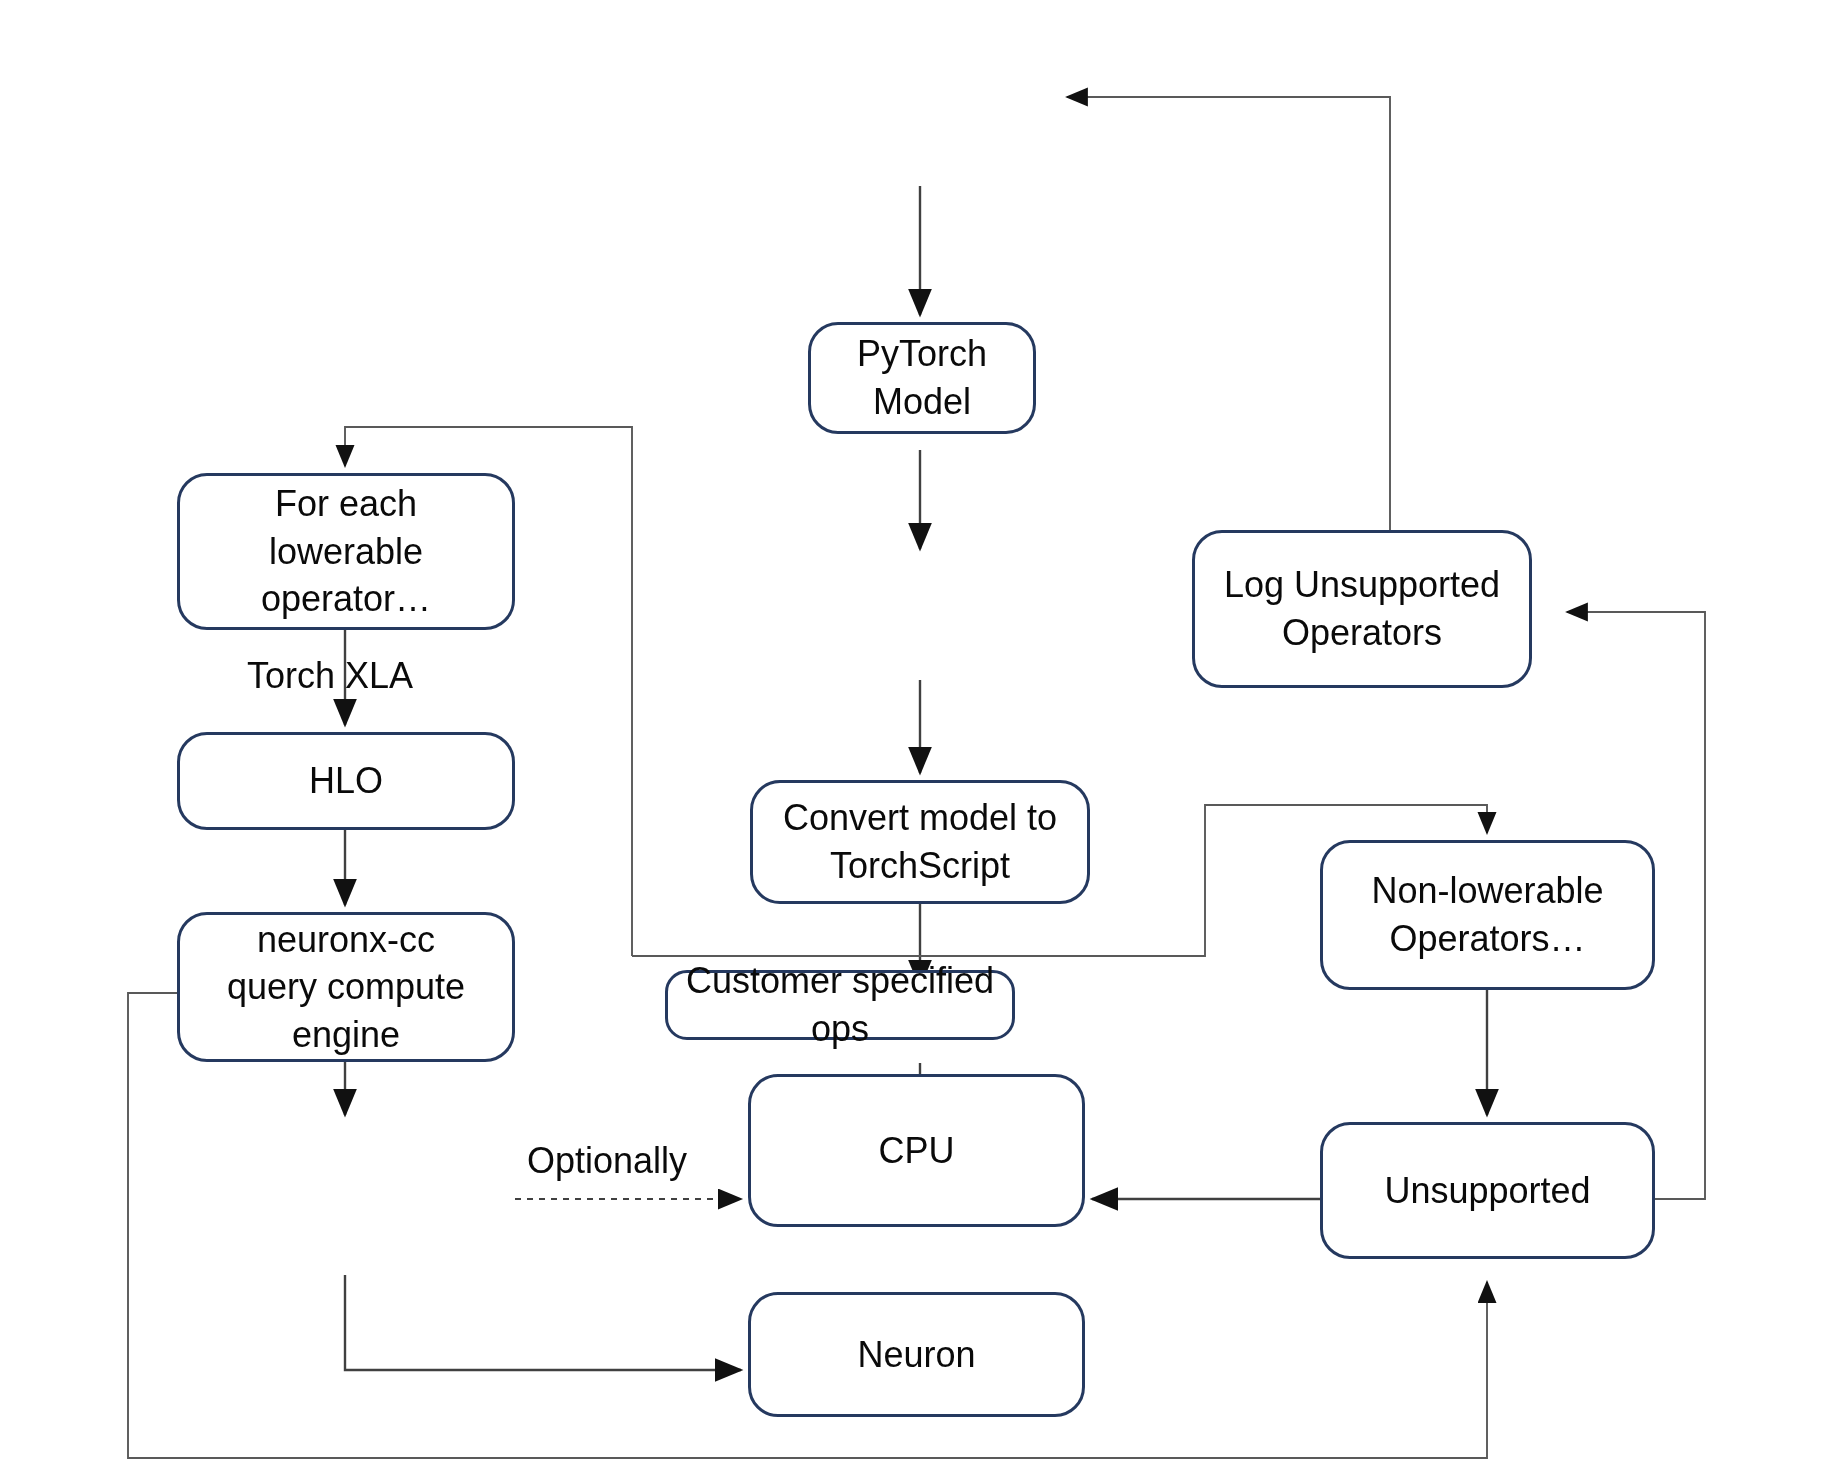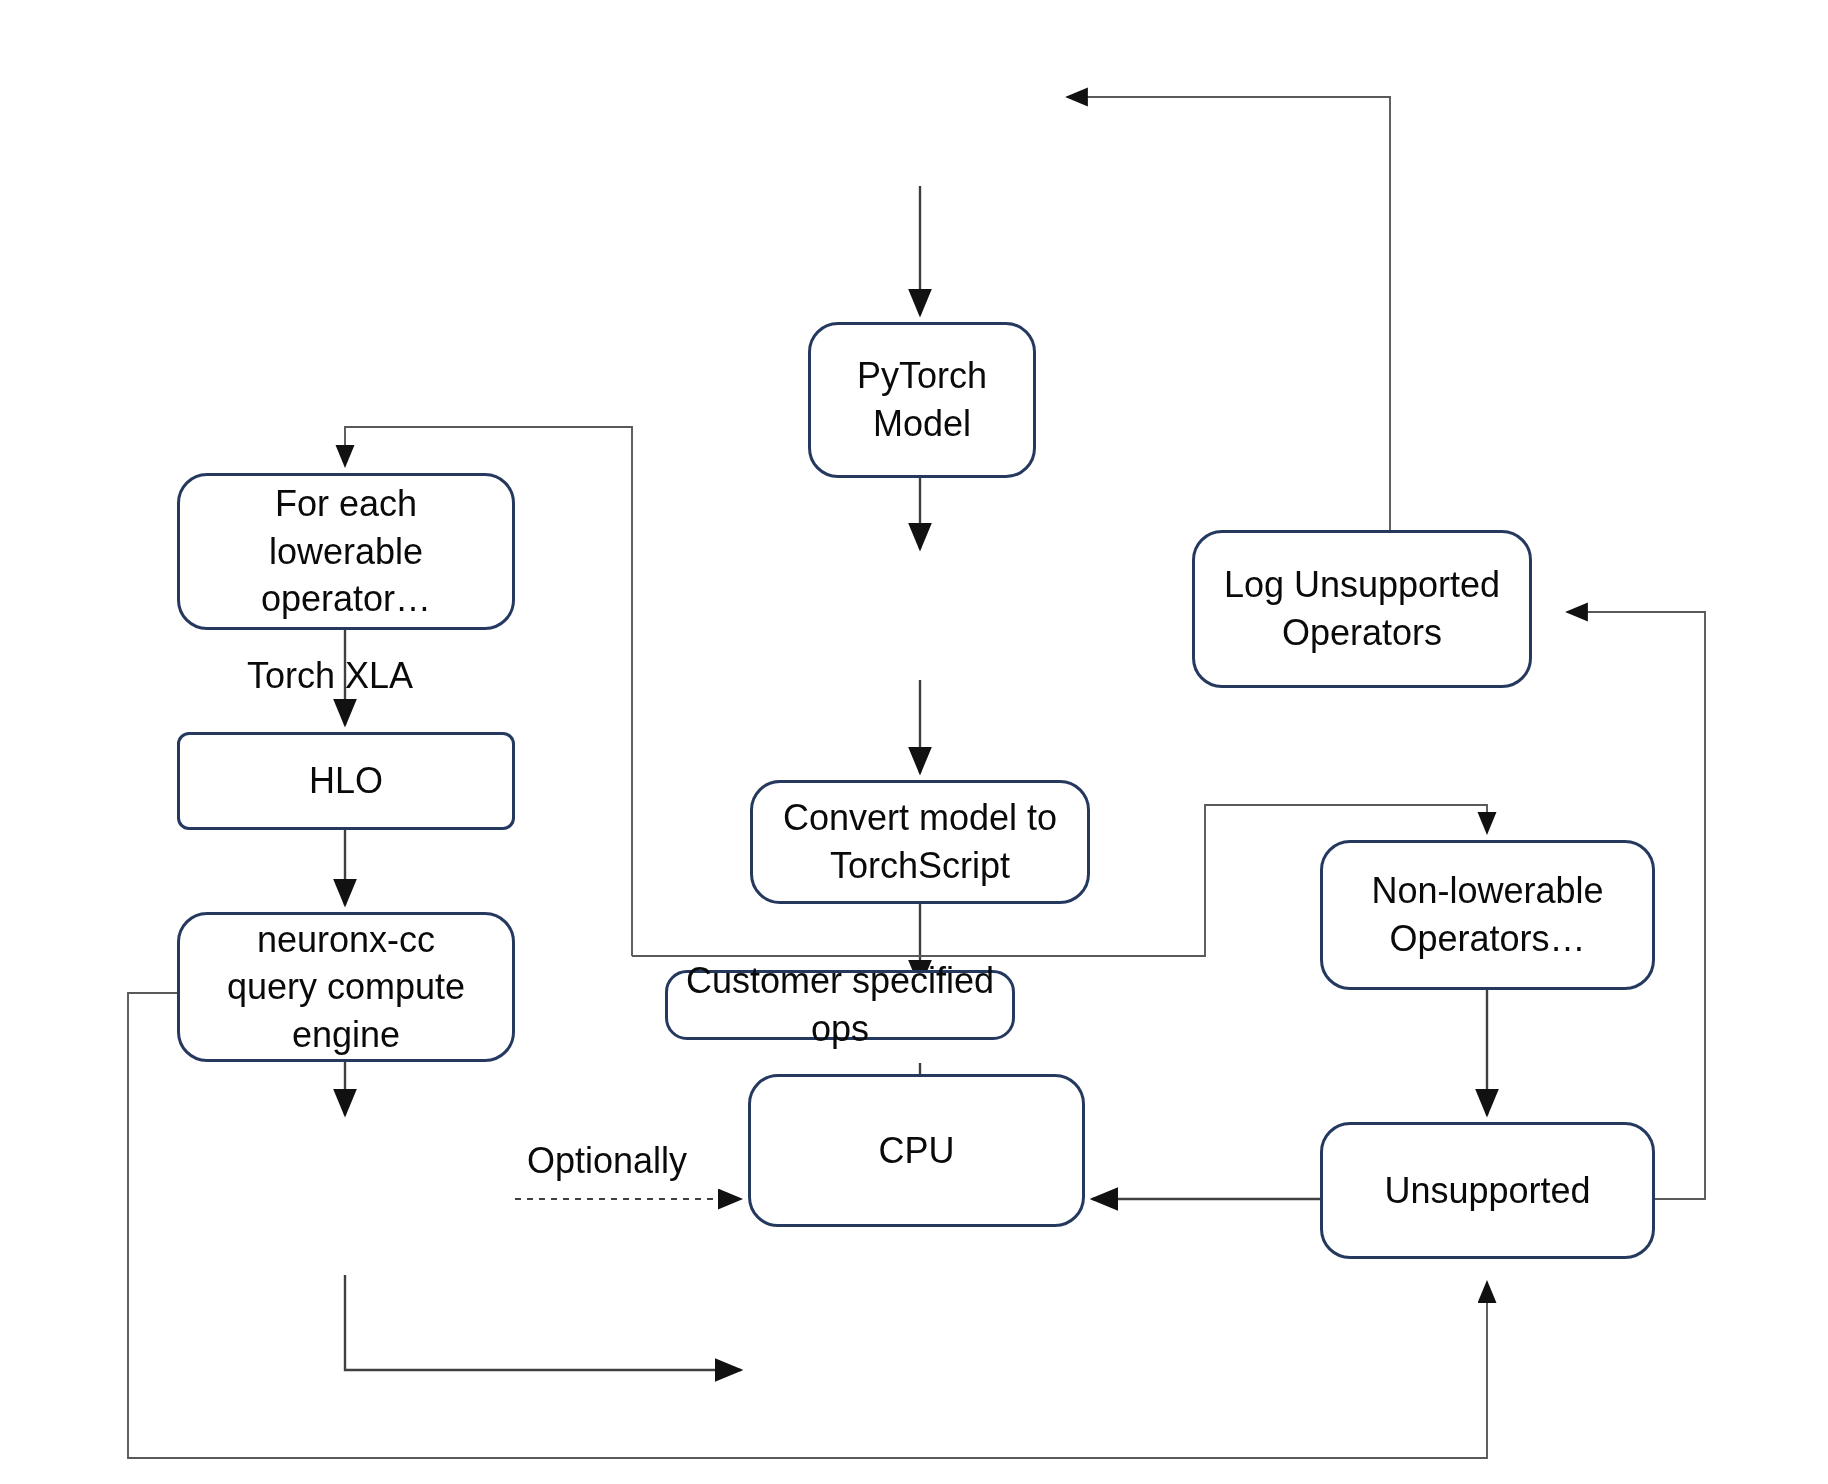--- a/index.html
+++ b/index.html
@@ -39,37 +39,38 @@
   .e-main{stroke-width:2.4px;}
   .e-loop{stroke-width:1.9px;}
   .e-dashed{stroke-width:2.1px;stroke-dasharray:6 6;}
 </style>
 </head>
 <body>
 
 <div class="canvas">
 
 
-  <div class="node" style="left:808px;top:322px;width:228px;height:156px;">PyTorch
+  <div class="node" style="left:808px;top:322px;width:228px;height:112px;">PyTorch
 Model</div>
 
 
   <div class="node" style="left:750px;top:780px;width:340px;height:124px;">Convert model to
 TorchScript</div>
 
   <div class="node pill" style="left:665px;top:970px;width:350px;height:70px;">Customer specified ops</div>
 
   <div class="node" style="left:748px;top:1074px;width:337px;height:153px;">CPU</div>
 
+  <div class="node" style="left:748px;top:1292px;width:337px;height:125px;">Neuron</div>
 
   <div class="node" style="left:177px;top:473px;width:338px;height:157px;">For each
 lowerable
 operator…</div>
 
-  <div class="node" style="left:177px;top:732px;width:338px;height:98px;border-radius:12px;">HLO</div>
+  <div class="node" style="left:177px;top:732px;width:338px;height:98px;">HLO</div>
 
   <div class="node" style="left:177px;top:912px;width:338px;height:150px;">neuronx-cc
 query compute
 engine</div>
 
 
   <div class="node" style="left:1192px;top:530px;width:340px;height:158px;">Log Unsupported
 Operators</div>
 
   <div class="node" style="left:1320px;top:840px;width:335px;height:150px;">Non-lowerable

